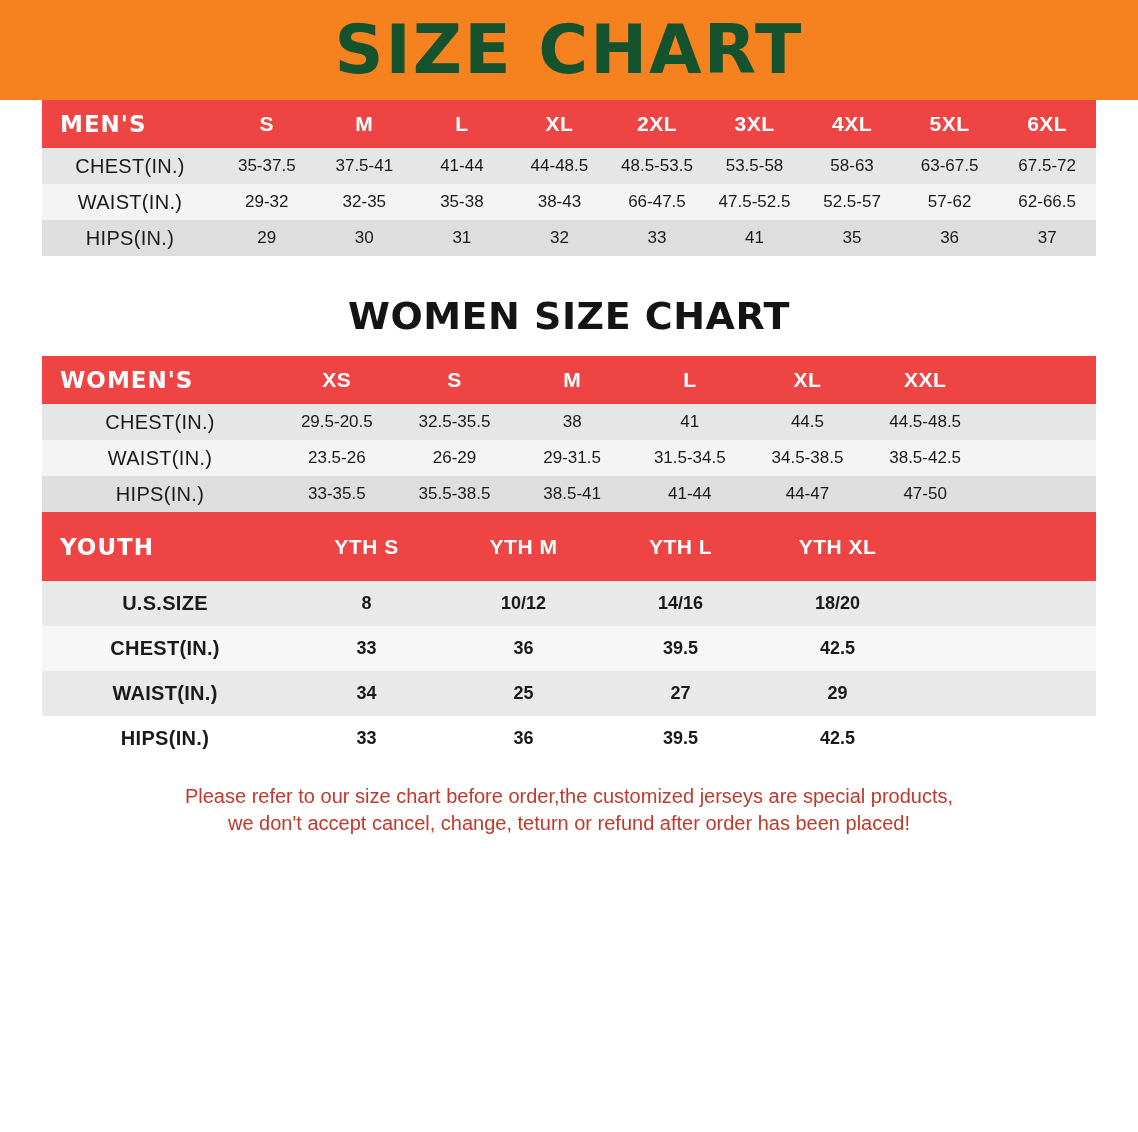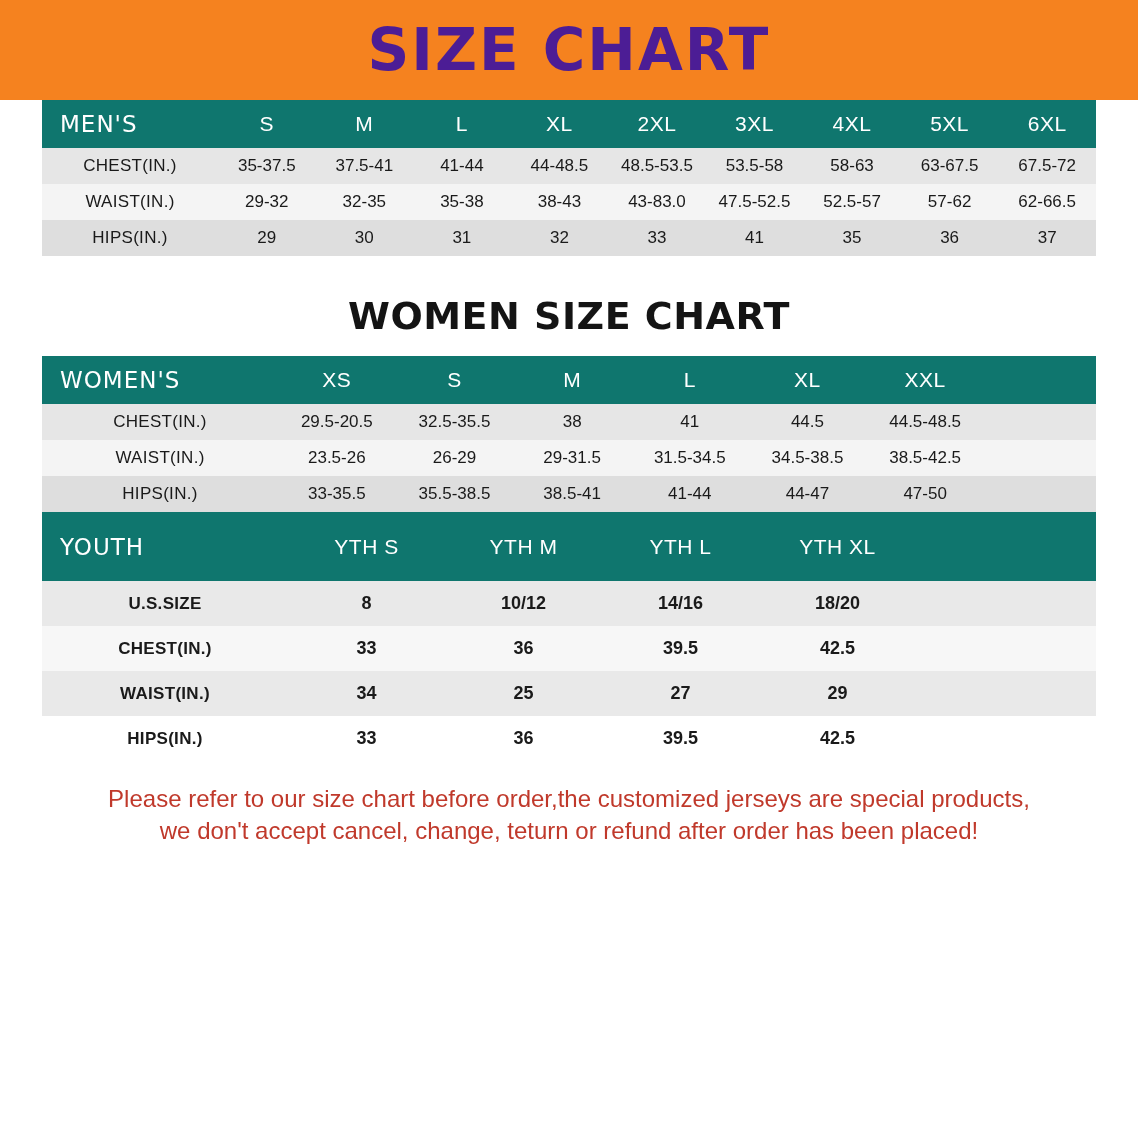--- a/index.html
+++ b/index.html
@@ -27,23 +27,23 @@
   .banner {
     background: #f5821f;
     height: 100px;
     display: flex;
     align-items: center;
     justify-content: center;
   }
   .banner-title {
     font-family: "DejaVu Sans", sans-serif;
     font-weight: bold;
-    font-size: 58px;
+    font-size: 68px;
     letter-spacing: 2px;
-    color: #4c1d95;
+    color: #14532d;
     line-height: 1;
   }
 
   
   .section-title {
     text-align: center;
     font-family: "DejaVu Sans", sans-serif;
     font-weight: bold;
     font-size: 38px;
     color: #141414;
@@ -67,37 +67,37 @@
     text-align: center;
     font-family: "Liberation Sans", sans-serif;
     font-size: 17px;
     color: #1a1a1a;
     padding: 0;
     height: 36px;
     vertical-align: middle;
     white-space: nowrap;
   }
   table.size-table thead th {
-    background: #0f766e;
+    background: #ef4444;
     color: #ffffff;
     font-size: 21px;
-    font-weight: normal;
+    font-weight: bold;
     height: 48px;
     letter-spacing: 0.5px;
   }
   table.size-table thead th.corner {
     text-align: left;
     padding-left: 18px;
     font-family: "DejaVu Sans", sans-serif;
     font-size: 23px;
     letter-spacing: 1px;
   }
   table.size-table tbody td.rowlabel {
     text-align: center;
-    font-size: 17px;
+    font-size: 20px;
     color: #1a1a1a;
     letter-spacing: 0.3px;
   }
   
   tr.row-a td { background: #e6e6e6; }
   tr.row-b td { background: #f4f4f4; }
   tr.row-c td { background: #dedede; }
 
   
   tr.y-a td { background: #e9e9e9; }
@@ -106,21 +106,21 @@
   tr.y-d td { background: #ffffff; }
   table.youth-table th,
   table.youth-table td { height: 45px; font-size: 18px; font-weight: bold; }
   table.youth-table thead th { height: 69px; }
 
   
   .note {
     margin: 22px 34px 0 34px;
     color: #c0392b;
     font-family: "Liberation Sans", sans-serif;
-    font-size: 24px;
+    font-size: 20px;
     line-height: 1.35;
     text-align: center;
   }
   .note-line { display: block; }
 </style>
 </head>
 <body>
 
 <div class="page">
 
@@ -156,21 +156,21 @@
           <td>58-63</td>
           <td>63-67.5</td>
           <td>67.5-72</td>
         </tr>
         <tr class="row-b">
           <td class="rowlabel">WAIST(IN.)</td>
           <td>29-32</td>
           <td>32-35</td>
           <td>35-38</td>
           <td>38-43</td>
-          <td>43-83.0</td>
+          <td>66-47.5</td>
           <td>47.5-52.5</td>
           <td>52.5-57</td>
           <td>57-62</td>
           <td>62-66.5</td>
         </tr>
         <tr class="row-c">
           <td class="rowlabel">HIPS(IN.)</td>
           <td>29</td>
           <td>30</td>
           <td>31</td>

